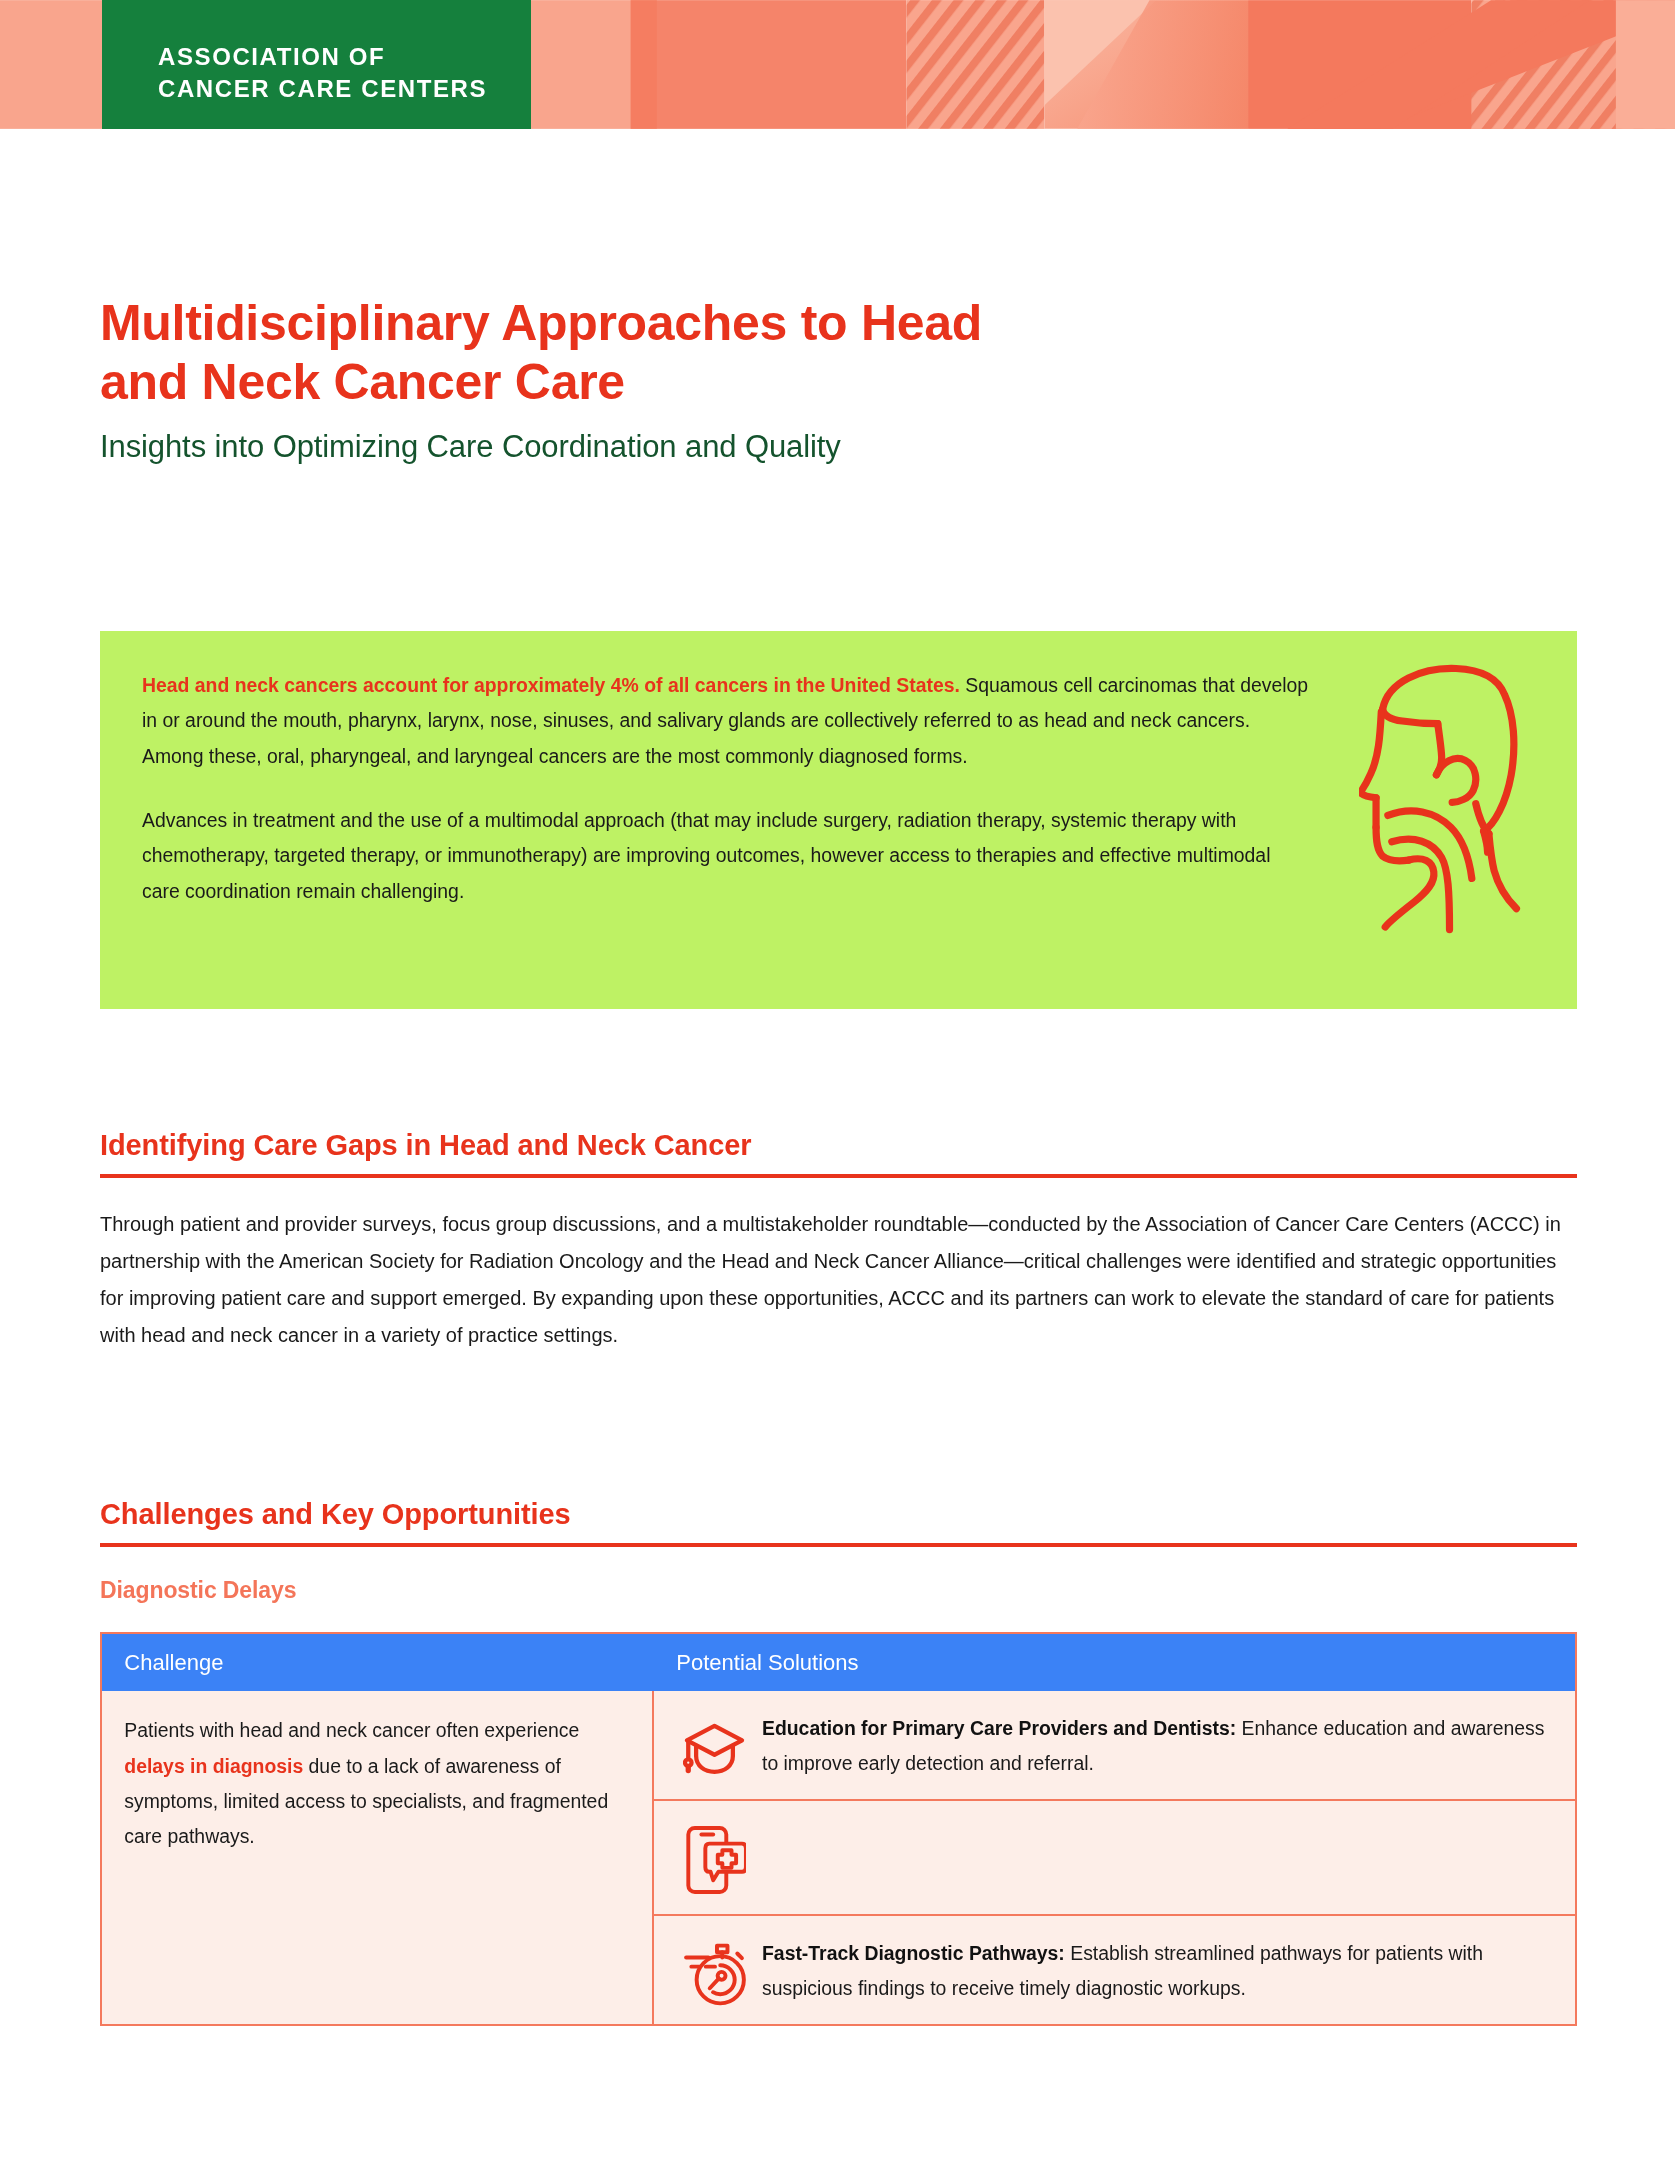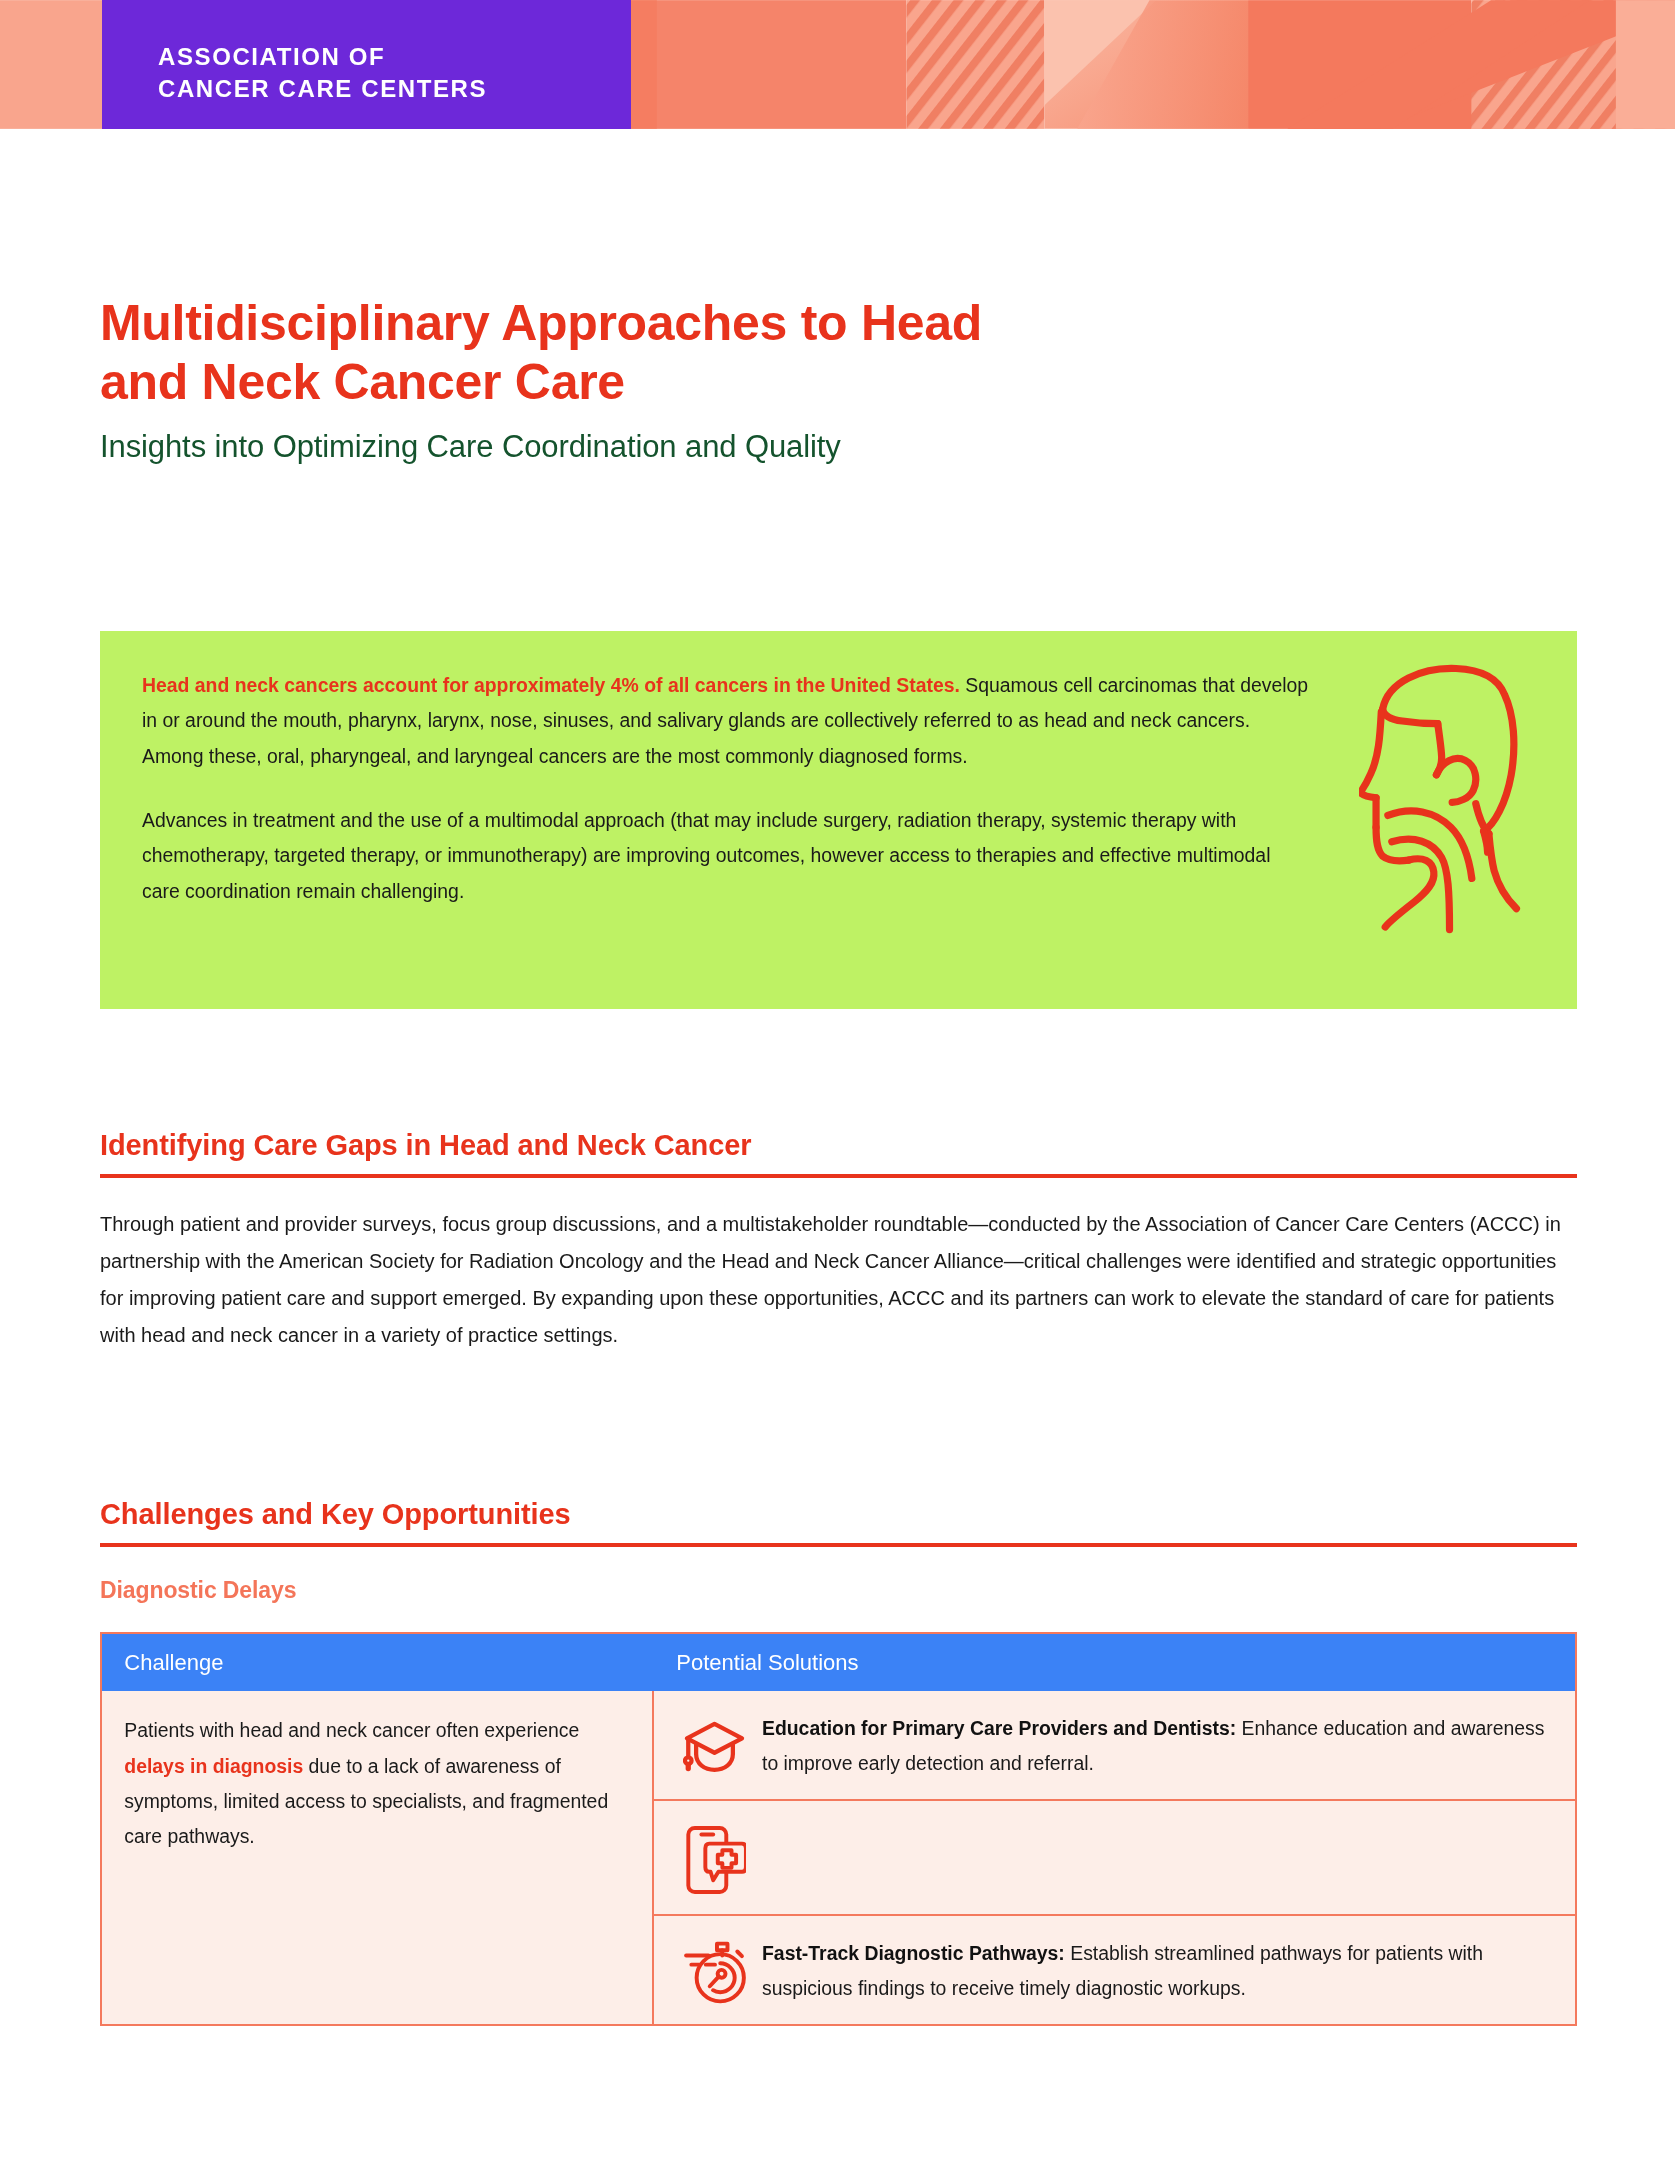--- a/index.html
+++ b/index.html
@@ -27,23 +27,23 @@
     width: 1675px;
     height: 129px;
     overflow: hidden;
   }
   #deco-svg { position: absolute; top: 0; left: 0; }
 
   #logo-box {
     position: absolute;
     left: 102px;
     top: 0;
-    width: 529px;
+    width: 429px;
     height: 146px;
-    background: #6d28d9;
+    background: #15803d;
     z-index: 5;
   }
   #logo-text {
     position: absolute;
     left: 56px;
     top: 41px;
     width: 434px;
     color: #ffffff;
     font-size: 24px;
     font-weight: bold;
@@ -185,21 +185,21 @@
     color: #E8331C;
     font-weight: bold;
   }
   #solutions-cell {
     flex: 1 1 auto;
     display: flex;
     flex-direction: column;
   }
   .sol-row {
     display: flex;
-    align-items: center;
+    align-items: flex-end;
     box-sizing: border-box;
     padding: 20px 29px 18.4px 17px;
     border-bottom: 2px solid #F4795D;
     min-height: 84px;
   }
   .sol-row:last-child { border-bottom: none; }
   .sol-icon {
     flex: 0 0 87px;
     width: 87px;
     display: flex;

